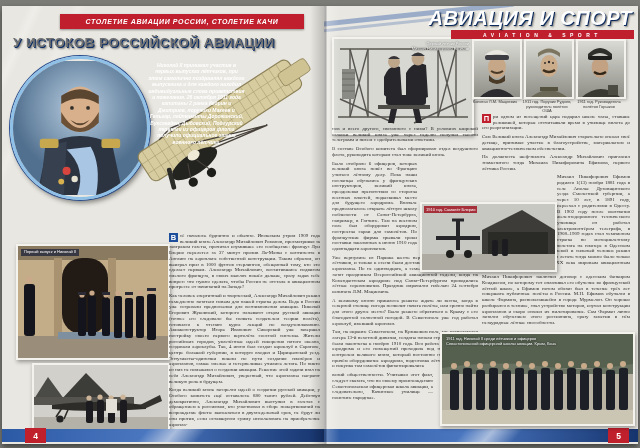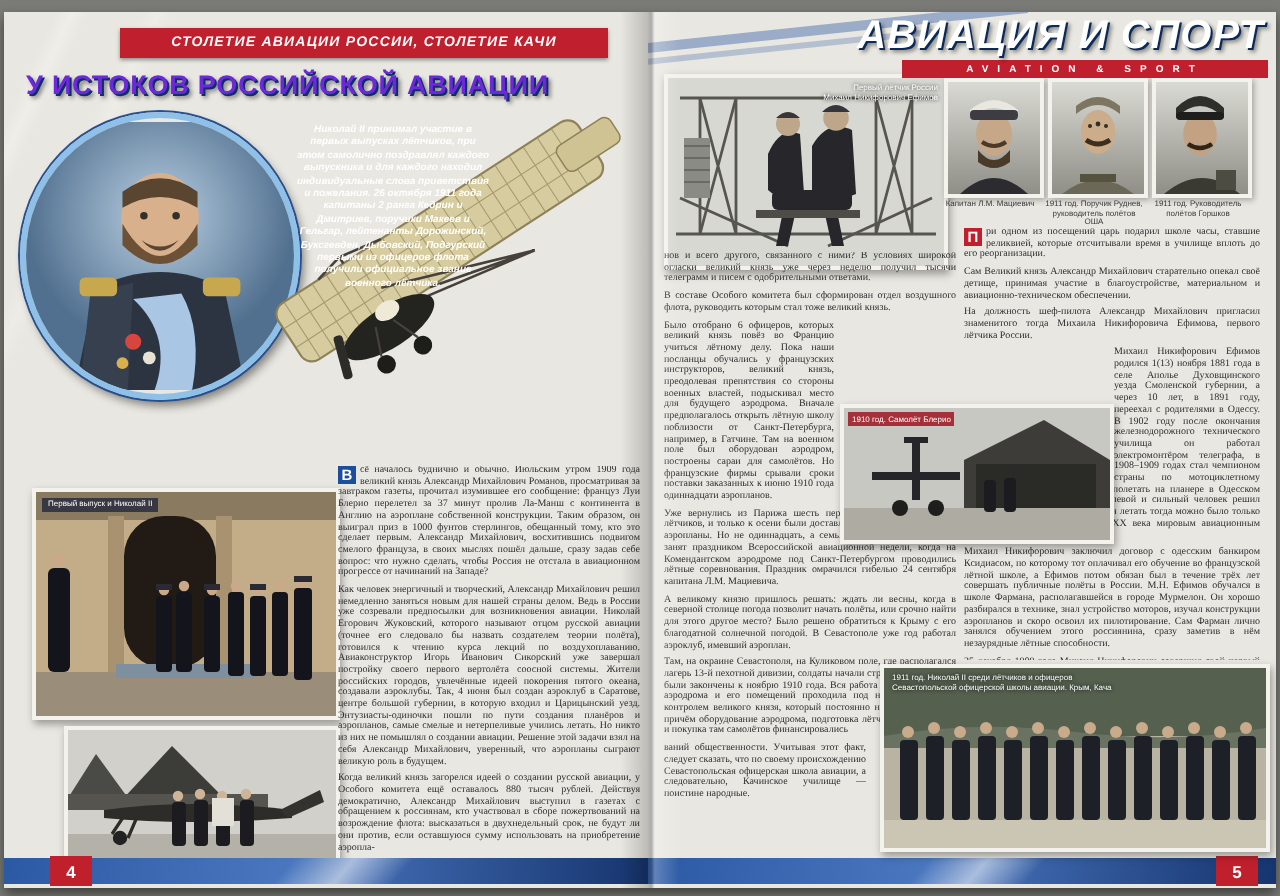--- a/index.html
+++ b/index.html
@@ -13,21 +13,21 @@
     background:linear-gradient(90deg,rgba(0,0,0,0) 0%,rgba(0,0,0,.18) 45%,rgba(60,60,70,.35) 52%,rgba(255,255,255,.25) 58%,rgba(0,0,0,0) 100%);}
 
   
   .sky{position:absolute;left:0;top:0;width:322px;height:228px;
     background:linear-gradient(110deg,#47undefined 0,#4a7ab8 0%,#2d59a2 45%,#1b4591 100%);}
   .sky:before{content:"";position:absolute;inset:0;
     background:linear-gradient(115deg,rgba(255,255,255,0) 6%,rgba(255,255,255,.28) 8%,rgba(255,255,255,0) 10%,rgba(255,255,255,0) 16%,rgba(255,255,255,.2) 18%,rgba(255,255,255,0) 20%);}
   .banner{position:absolute;left:58px;top:8px;width:244px;height:15px;background:#c01f2e;
     display:flex;align-items:center;justify-content:center;color:#fff;font-weight:bold;font-style:italic;
     font-size:7px;letter-spacing:.6px;box-shadow:0 1px 2px rgba(0,0,0,.4);}
-  .headline{position:absolute;left:11px;top:29px;color:#6d28d9;font-weight:bold;font-size:13.5px;
+  .headline{position:absolute;left:11px;top:29px;color:#737373;font-weight:bold;font-size:13.5px;
     letter-spacing:.4px;text-shadow:1px 1px 0 #0d2f66,2px 2px 2px rgba(0,0,0,.5);}
   .tsar{position:absolute;left:8px;top:50px;width:134px;height:138px;border-radius:50%;
     border:3px solid #8fc0e8;overflow:hidden;box-shadow:0 0 0 1px #2a4f8e,2px 3px 5px rgba(0,0,0,.45);}
   .lead{position:absolute;left:146px;top:56px;width:97px;color:#fff;font-style:italic;font-weight:bold;
     font-size:5px;line-height:6.4px;text-align:center;z-index:6;}
   .plane{position:absolute;right:-10px;top:26px;width:210px;height:205px;z-index:5;}
   .photo{position:absolute;border:2px solid #f4f2ec;box-shadow:1px 2px 4px rgba(0,0,0,.35);overflow:hidden;background:#cfcfc9;}
   #parade{left:14px;top:238px;width:150px;height:112px;}
   #plane2{left:30px;top:357px;width:134px;height:66px;}
   .cap-strip{position:absolute;left:3px;top:3px;background:rgba(35,40,60,.8);color:#fff;

